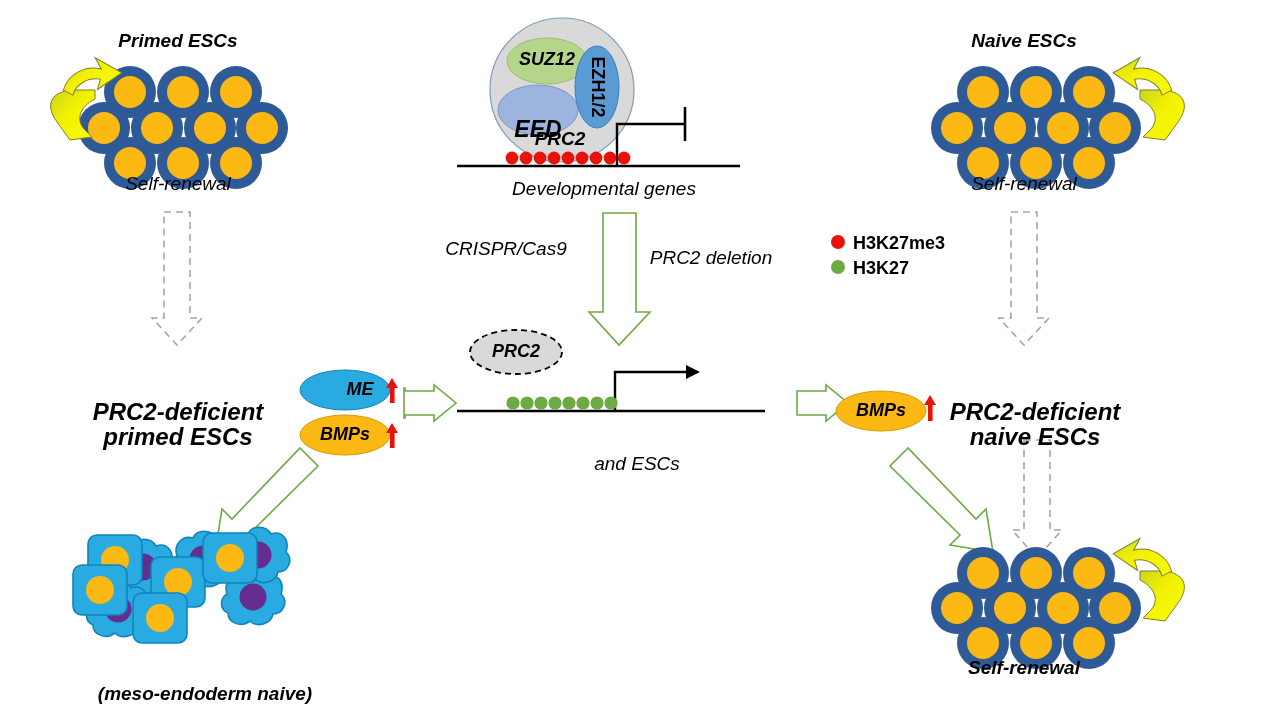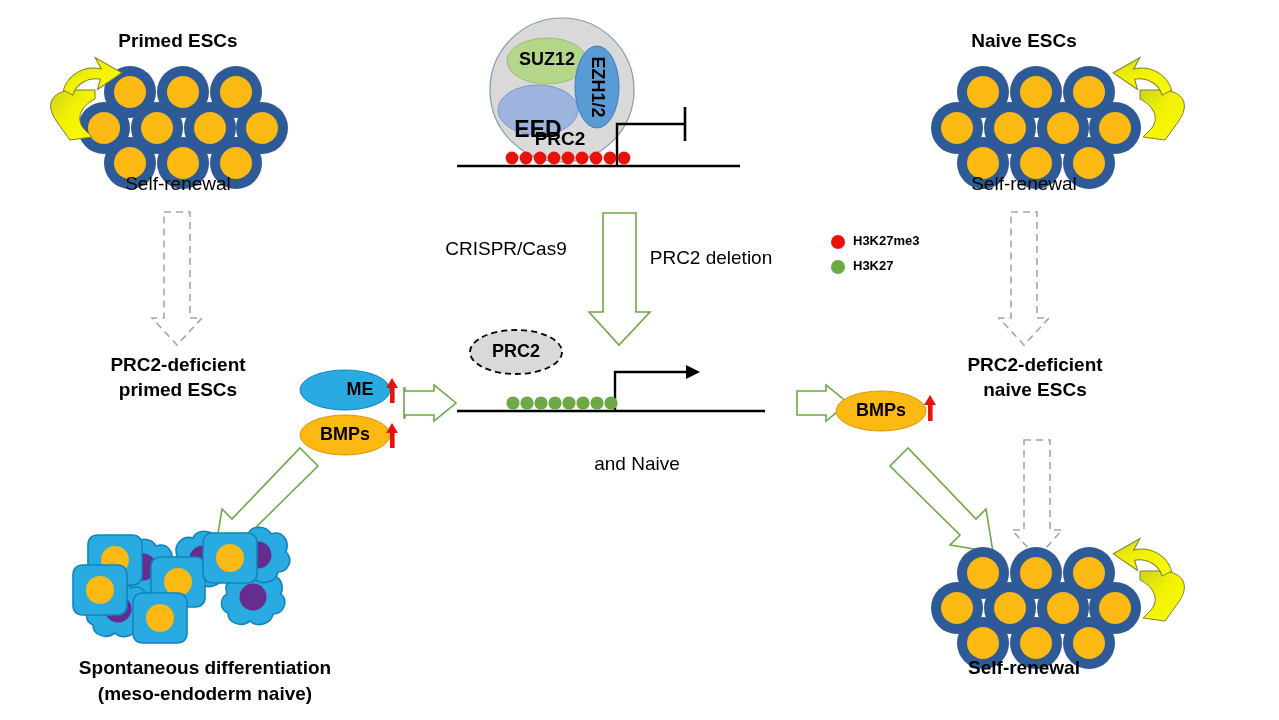--- a/index.html
+++ b/index.html
@@ -4,30 +4,30 @@
 <style>
   html,body{margin:0;padding:0;}
   body{
     width:1279px;height:720px;background:#ffffff;
     font-family:"Liberation Sans",sans-serif;
     position:relative;overflow:hidden;color:#000;
   }
   .stage{position:absolute;left:0;top:0;width:1279px;height:720px;}
   .abs{position:absolute;}
   .lbl{position:absolute;white-space:nowrap;}
-  .ctr{text-align:right;transform:translateX(-50%);}
+  .ctr{text-align:right;transform:translateX(-50%);font-style:italic;}
 
   
   .h-top{font-size:19px;font-weight:bold;}
-  .h-mid{font-size:19px;font-weight:bold;line-height:25px;}
+  .h-mid{font-size:24px;font-weight:bold;line-height:25px;margin-top:47px;}
   .plain{font-size:19px;font-weight:normal;}
   .bottom-cap{font-size:19px;font-weight:bold;line-height:26px;}
   svg{display:block;overflow:visible;}
 
-  .legend-txt{font-size:13px;font-weight:bold;}
+  .legend-txt{font-size:18px;font-weight:bold;}
 </style>
 </head>
 <body>
 
 <div class="stage">
 
   <svg class="abs" style="left:0;top:0;" width="1279" height="720" viewBox="0 0 1279 720">
     <defs>
       <linearGradient id="ygrad" x1="0" y1="0" x2="1" y2="1">
         <stop offset="0%" stop-color="#CBD520"></stop>
@@ -221,40 +221,40 @@
     </g>
 
     <circle cx="838" cy="242" r="7" fill="#E8120C"></circle>
     <circle cx="838" cy="267" r="7" fill="#6DA945"></circle>
   </svg>
 
   <div class="lbl h-top ctr" style="left:178px;top:30px;">Primed ESCs</div>
   <div class="lbl plain ctr" style="left:178px;top:173px;">Self-renewal</div>
   <div class="lbl h-mid ctr" style="left:178px;top:352px;">PRC2-deficient</div>
   <div class="lbl h-mid ctr" style="left:178px;top:377px;">primed ESCs</div>
-  <div class="lbl bottom-cap ctr" style="left:205px;top:655px;">Spontaneous differentiation</div>
   <div class="lbl bottom-cap ctr" style="left:205px;top:681px;">(meso-endoderm naive)</div>
 
   <div class="lbl ctr" style="left:345px;top:379px;font-size:18px;font-weight:bold;margin-left:15px;">ME</div>
   <div class="lbl ctr" style="left:345px;top:424px;font-size:18px;font-weight:bold;">BMPs</div>
 
   <div class="lbl ctr" style="left:547px;top:49px;font-size:18px;font-weight:bold;">SUZ12</div>
   <div class="lbl ctr" style="left:538px;top:116px;font-size:23px;font-weight:bold;">EED</div>
   <div class="abs" style="left:597px;top:87px;transform:translate(-50%,-50%) rotate(90deg);">
     <span style="font-size:18px;font-weight:bold;white-space:nowrap;">EZH1/2</span>
   </div>
   <div class="lbl ctr" style="left:560px;top:128px;font-size:19px;font-weight:bold;">PRC2</div>
 
+  <div class="lbl plain ctr" style="left:604px;top:178px;">Developmental genes</div>
 
   <div class="lbl plain ctr" style="left:506px;top:238px;">CRISPR/Cas9</div>
   <div class="lbl plain ctr" style="left:711px;top:247px;">PRC2 deletion</div>
 
   <div class="lbl ctr" style="left:516px;top:341px;font-size:18px;font-weight:bold;">PRC2</div>
 
-  <div class="lbl plain ctr" style="left:637px;top:453px;">and Naive</div>
+  <div class="lbl plain ctr" style="left:637px;top:453px;">and ESCs</div>
 
   <div class="lbl h-top ctr" style="left:1024px;top:30px;">Naive ESCs</div>
   <div class="lbl plain ctr" style="left:1024px;top:173px;">Self-renewal</div>
   <div class="lbl h-mid ctr" style="left:1035px;top:352px;">PRC2-deficient</div>
   <div class="lbl h-mid ctr" style="left:1035px;top:377px;">naive ESCs</div>
   <div class="lbl ctr" style="left:881px;top:400px;font-size:18px;font-weight:bold;">BMPs</div>
   <div class="lbl bottom-cap ctr" style="left:1024px;top:655px;">Self-renewal</div>
 
   <div class="lbl legend-txt" style="left:853px;top:233px;">H3K27me3</div>
   <div class="lbl legend-txt" style="left:853px;top:258px;">H3K27</div>

